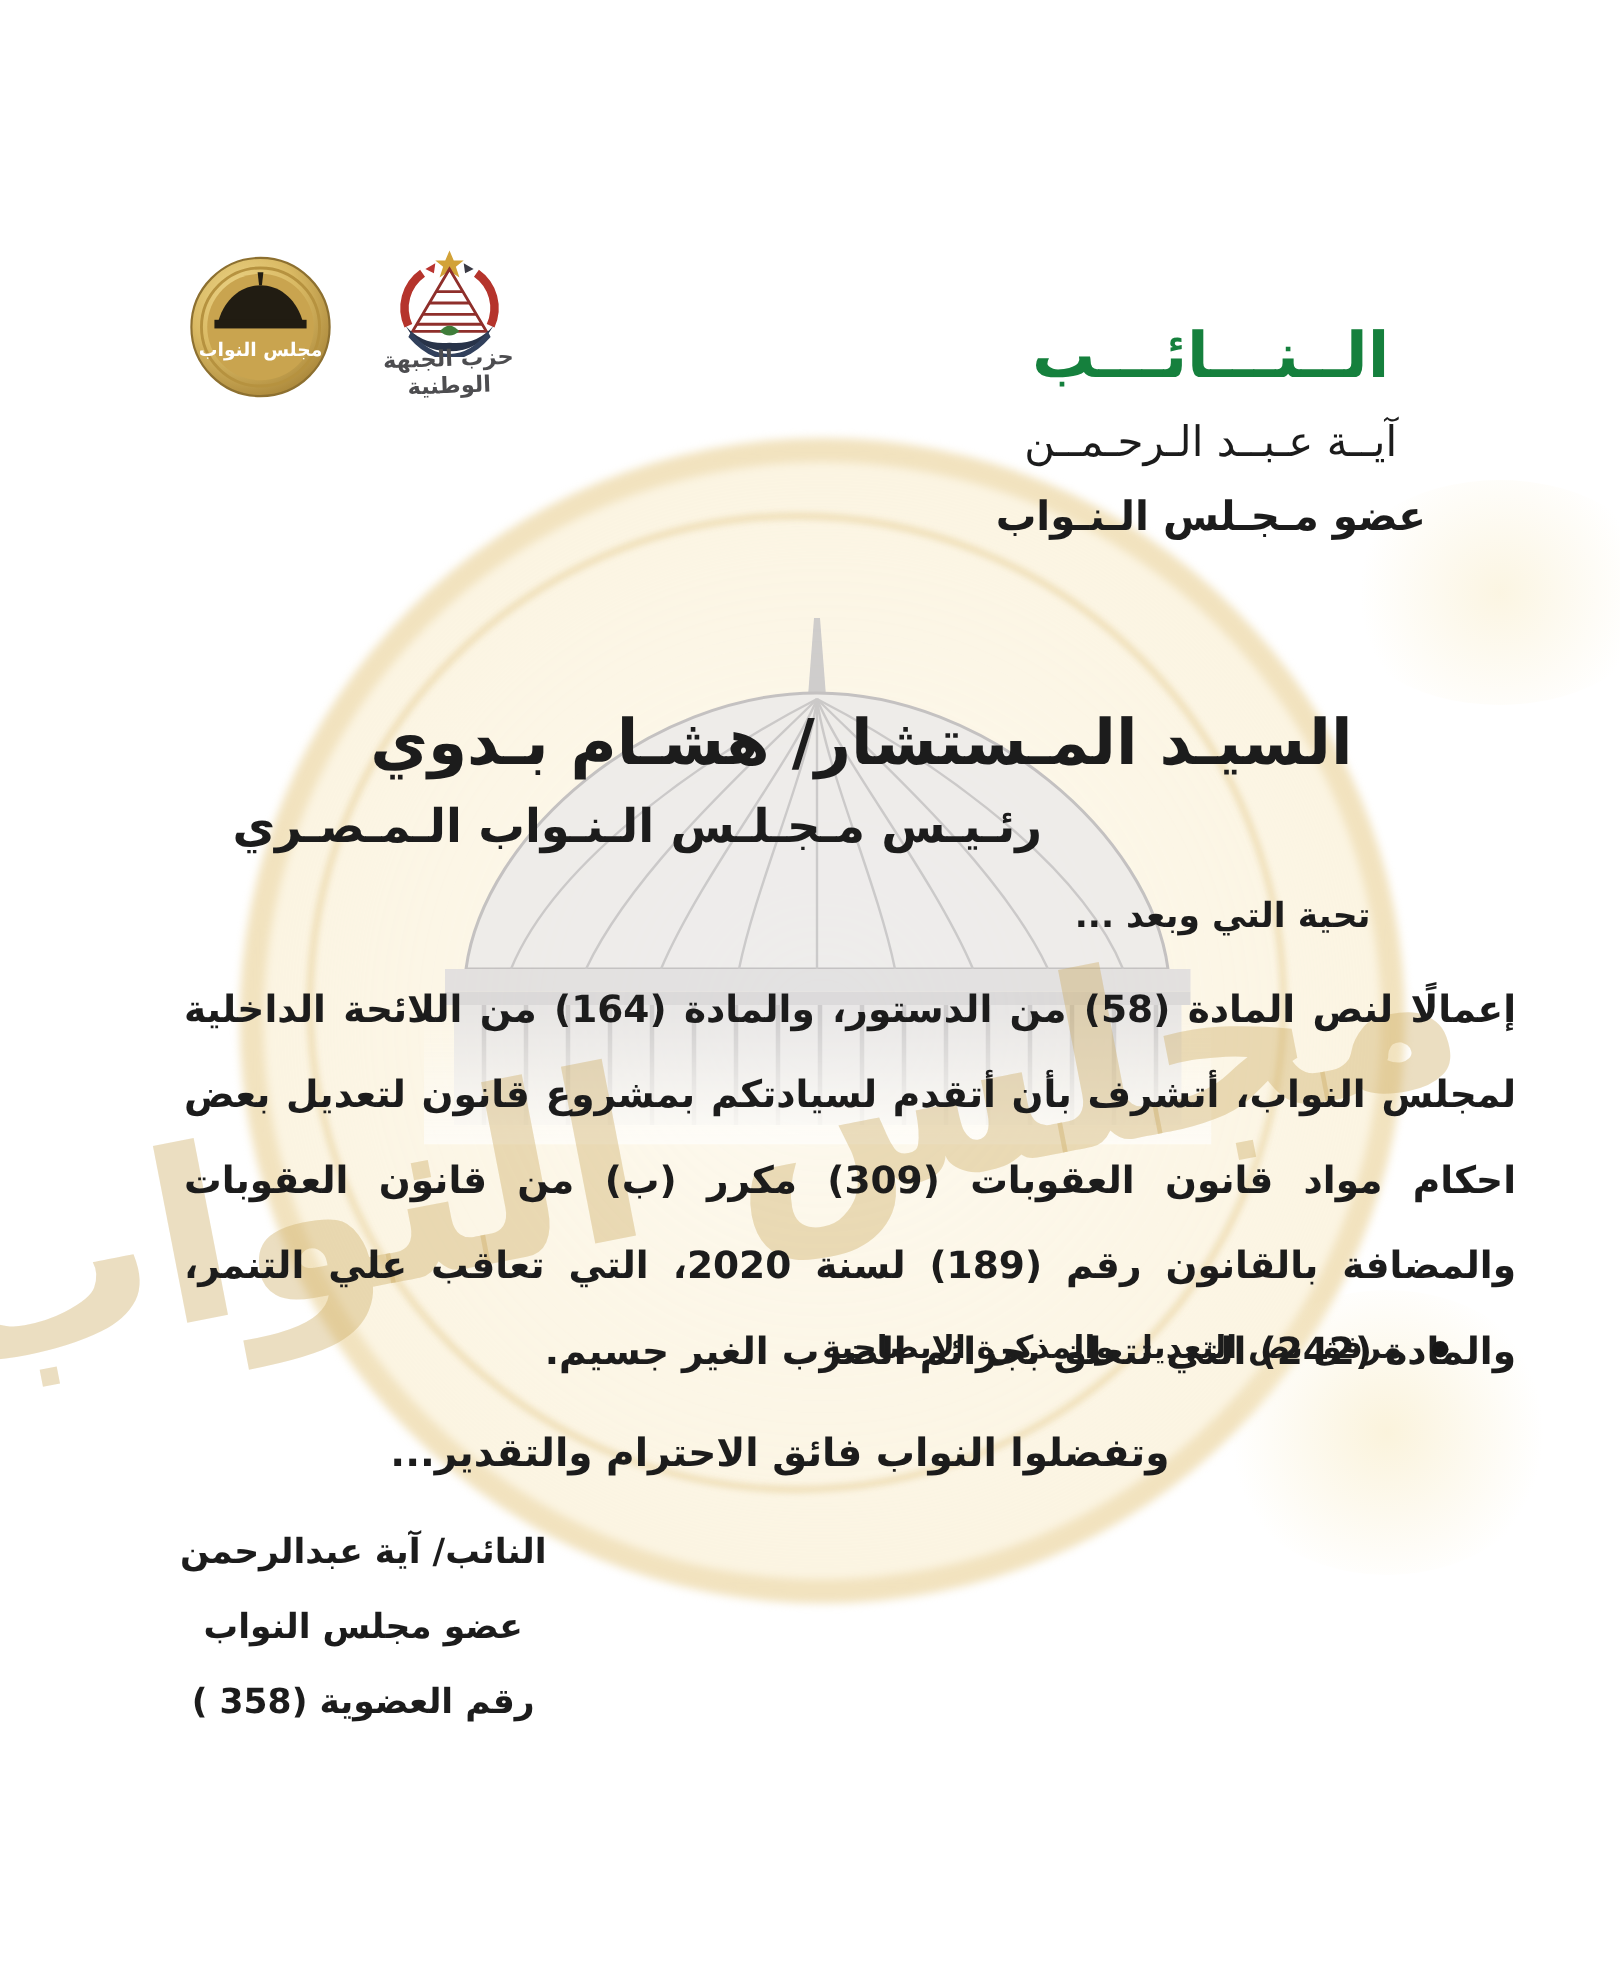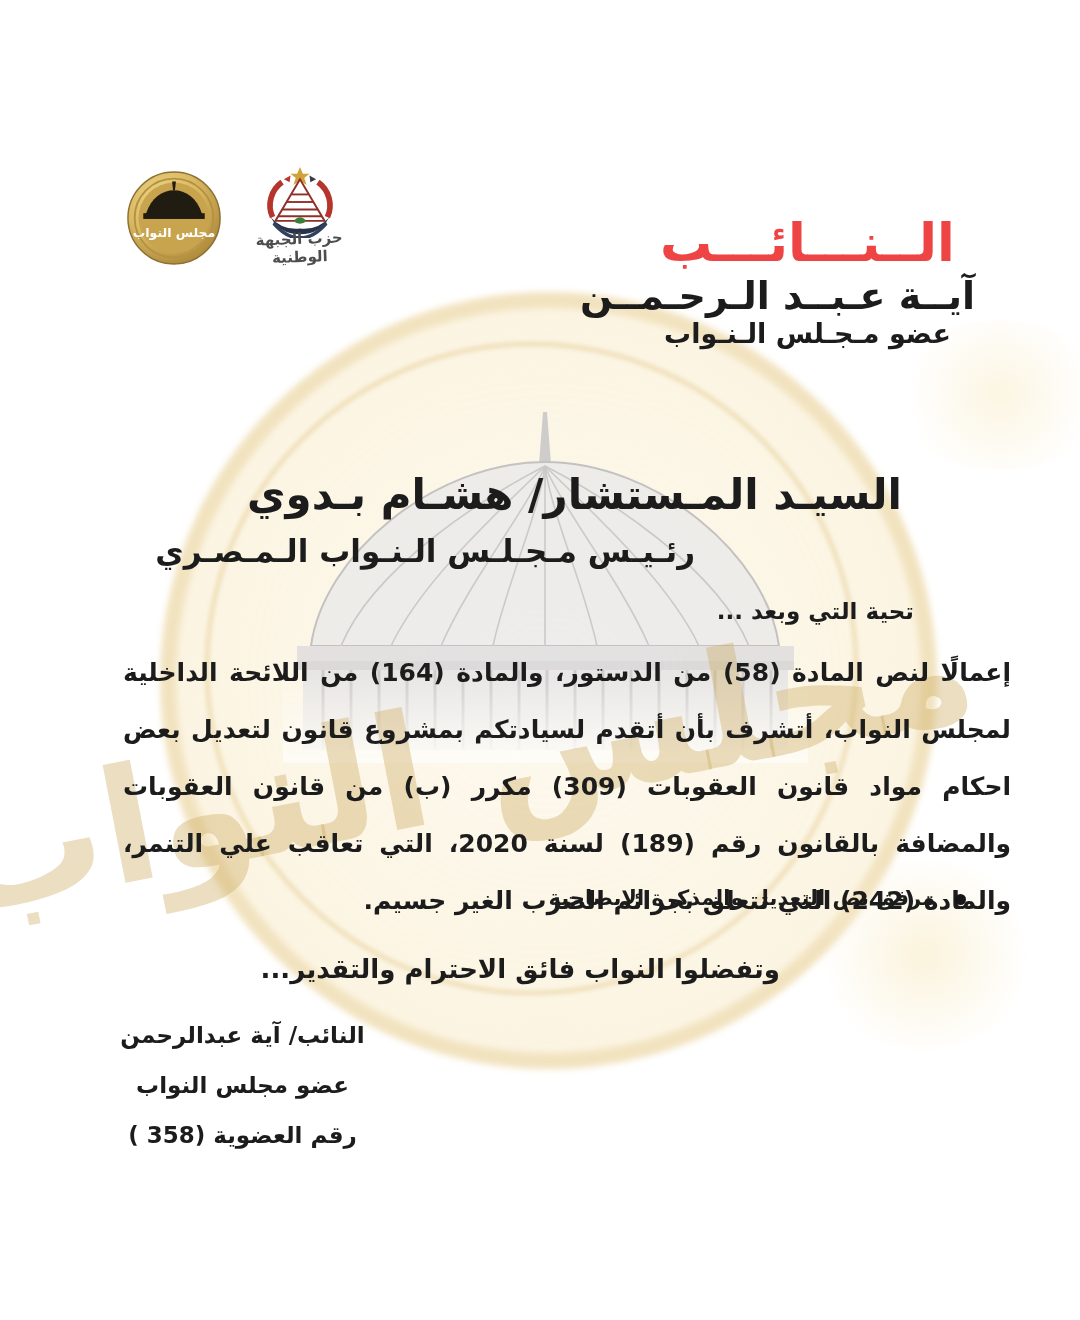--- a/index.html
+++ b/index.html
@@ -50,23 +50,23 @@
   #party-caption{
     position:absolute;left:232px;top:230px;width:135px;z-index:5;
     font-size:15px;font-weight:bold;color:#4d4d50;text-align:center;
     transform:rotate(-2deg);letter-spacing:0;
   }
   
   #header-block{
     position:absolute;left:640px;top:212px;width:335px;z-index:5;
     text-align:center;direction:rtl;
   }
-  #title-red{font-size:52px;font-weight:bold;color:#ef4444;line-height:1.2;}
-  #mp-name{font-size:38px;font-weight:bold;margin-top:0;white-space:nowrap;}
-  #mp-role{font-size:27px;font-weight:bold;margin-top:0;white-space:nowrap;}
+  #title-red{font-size:42px;font-weight:bold;color:#15803d;line-height:1.2;}
+  #mp-name{font-size:28px;font-weight:normal;margin-top:16px;white-space:nowrap;}
+  #mp-role{font-size:27px;font-weight:bold;margin-top:18px;white-space:nowrap;}
   
   .line{position:absolute;z-index:5;direction:rtl;white-space:nowrap;font-weight:bold;}
   #recipient1{top:470px;right:178px;font-size:42px;}
   #recipient2{top:533px;left:300px;width:395px;font-size:31px;}
   #greeting{top:598px;right:166px;font-size:23px;}
   #body-par{
     position:absolute;z-index:5;left:123px;top:644px;width:888px;
     direction:rtl;text-align:justify;font-weight:bold;
     font-size:25px;line-height:57px;
   }

